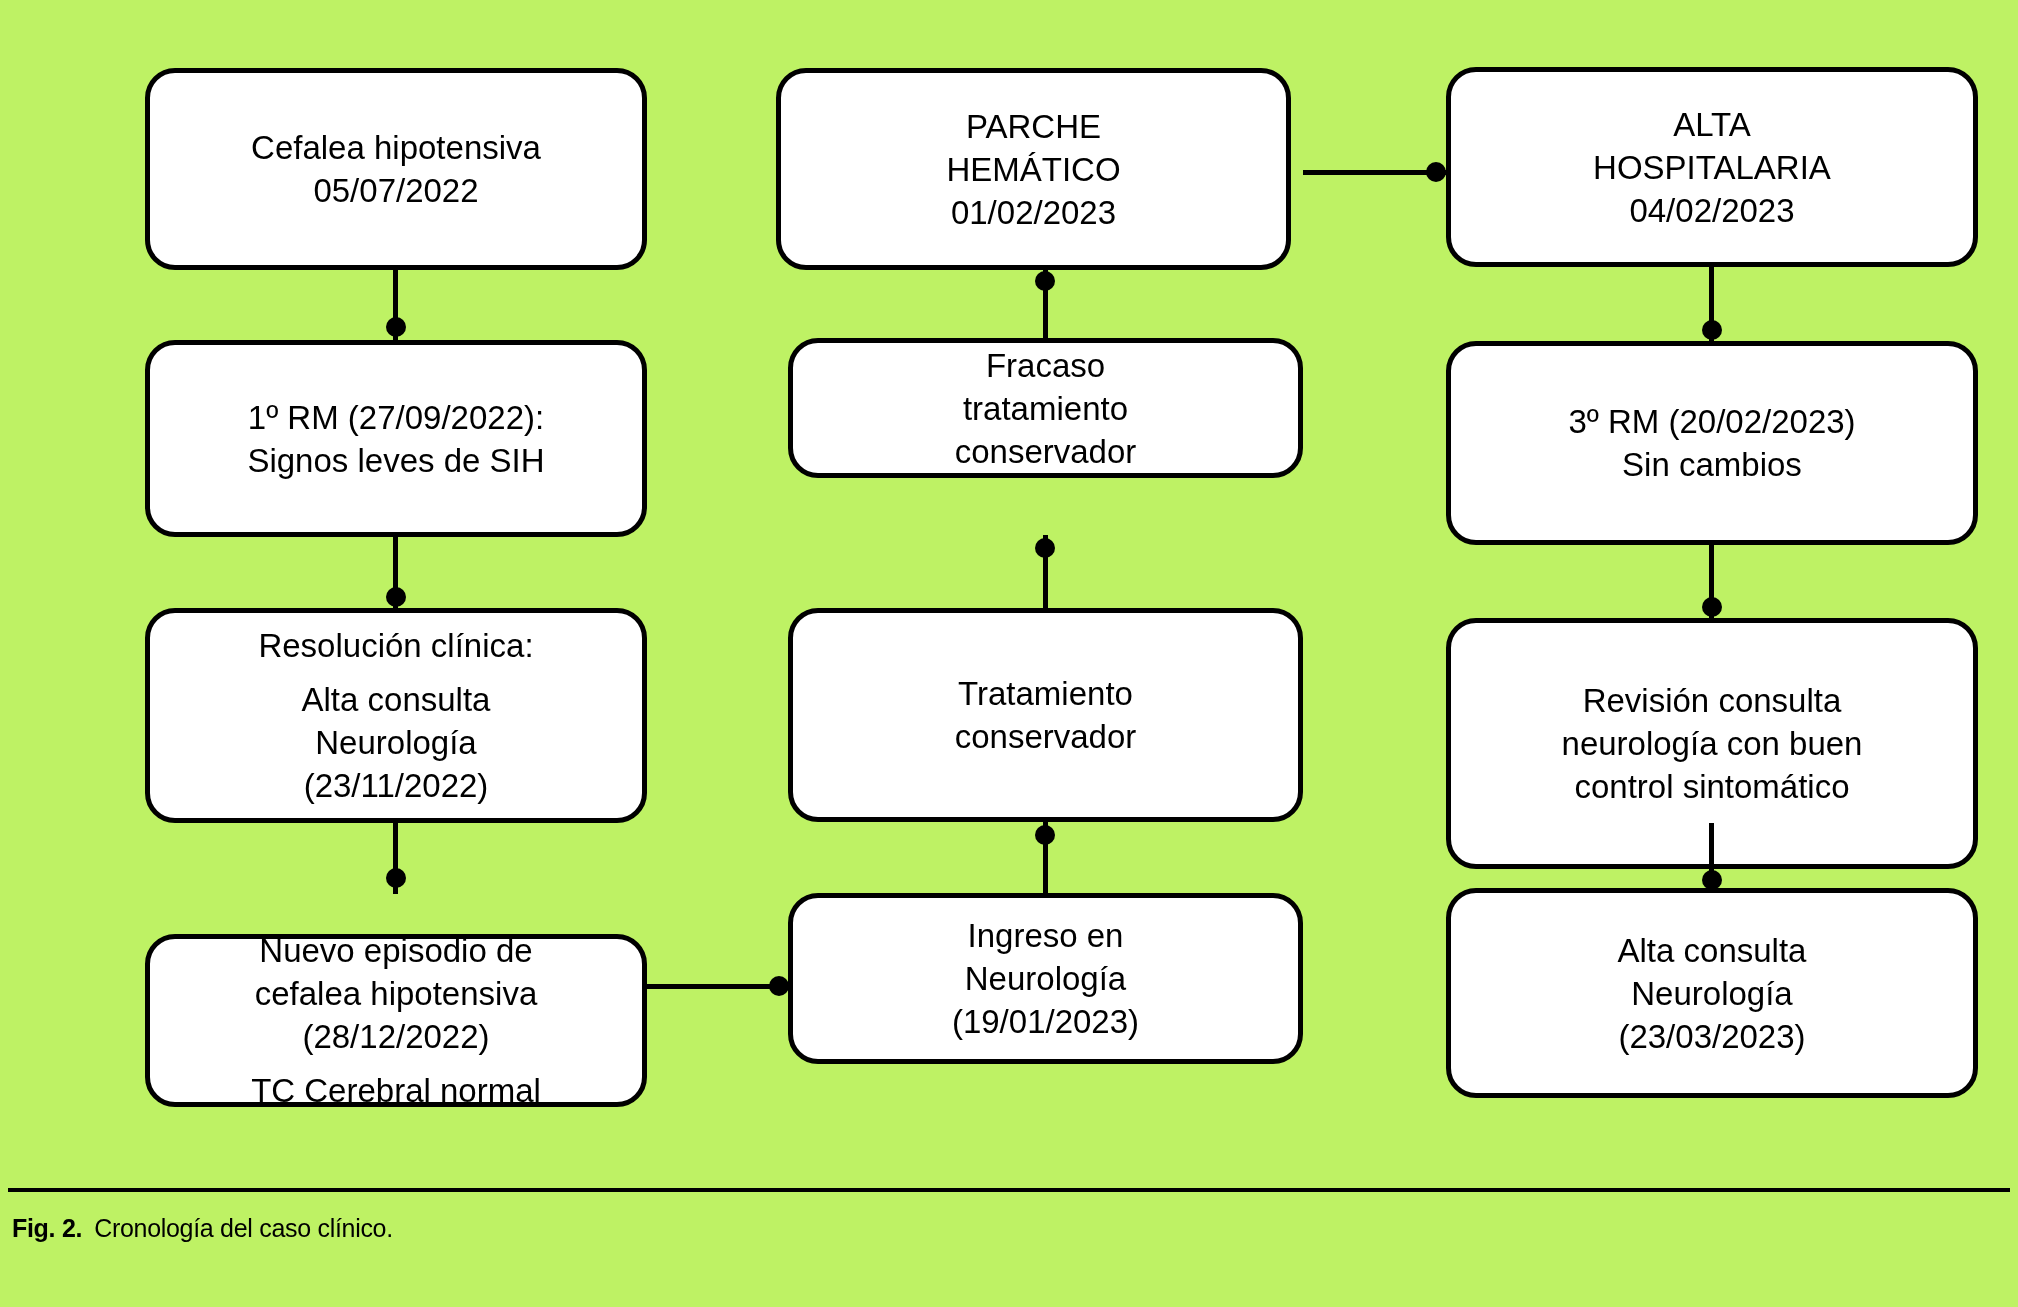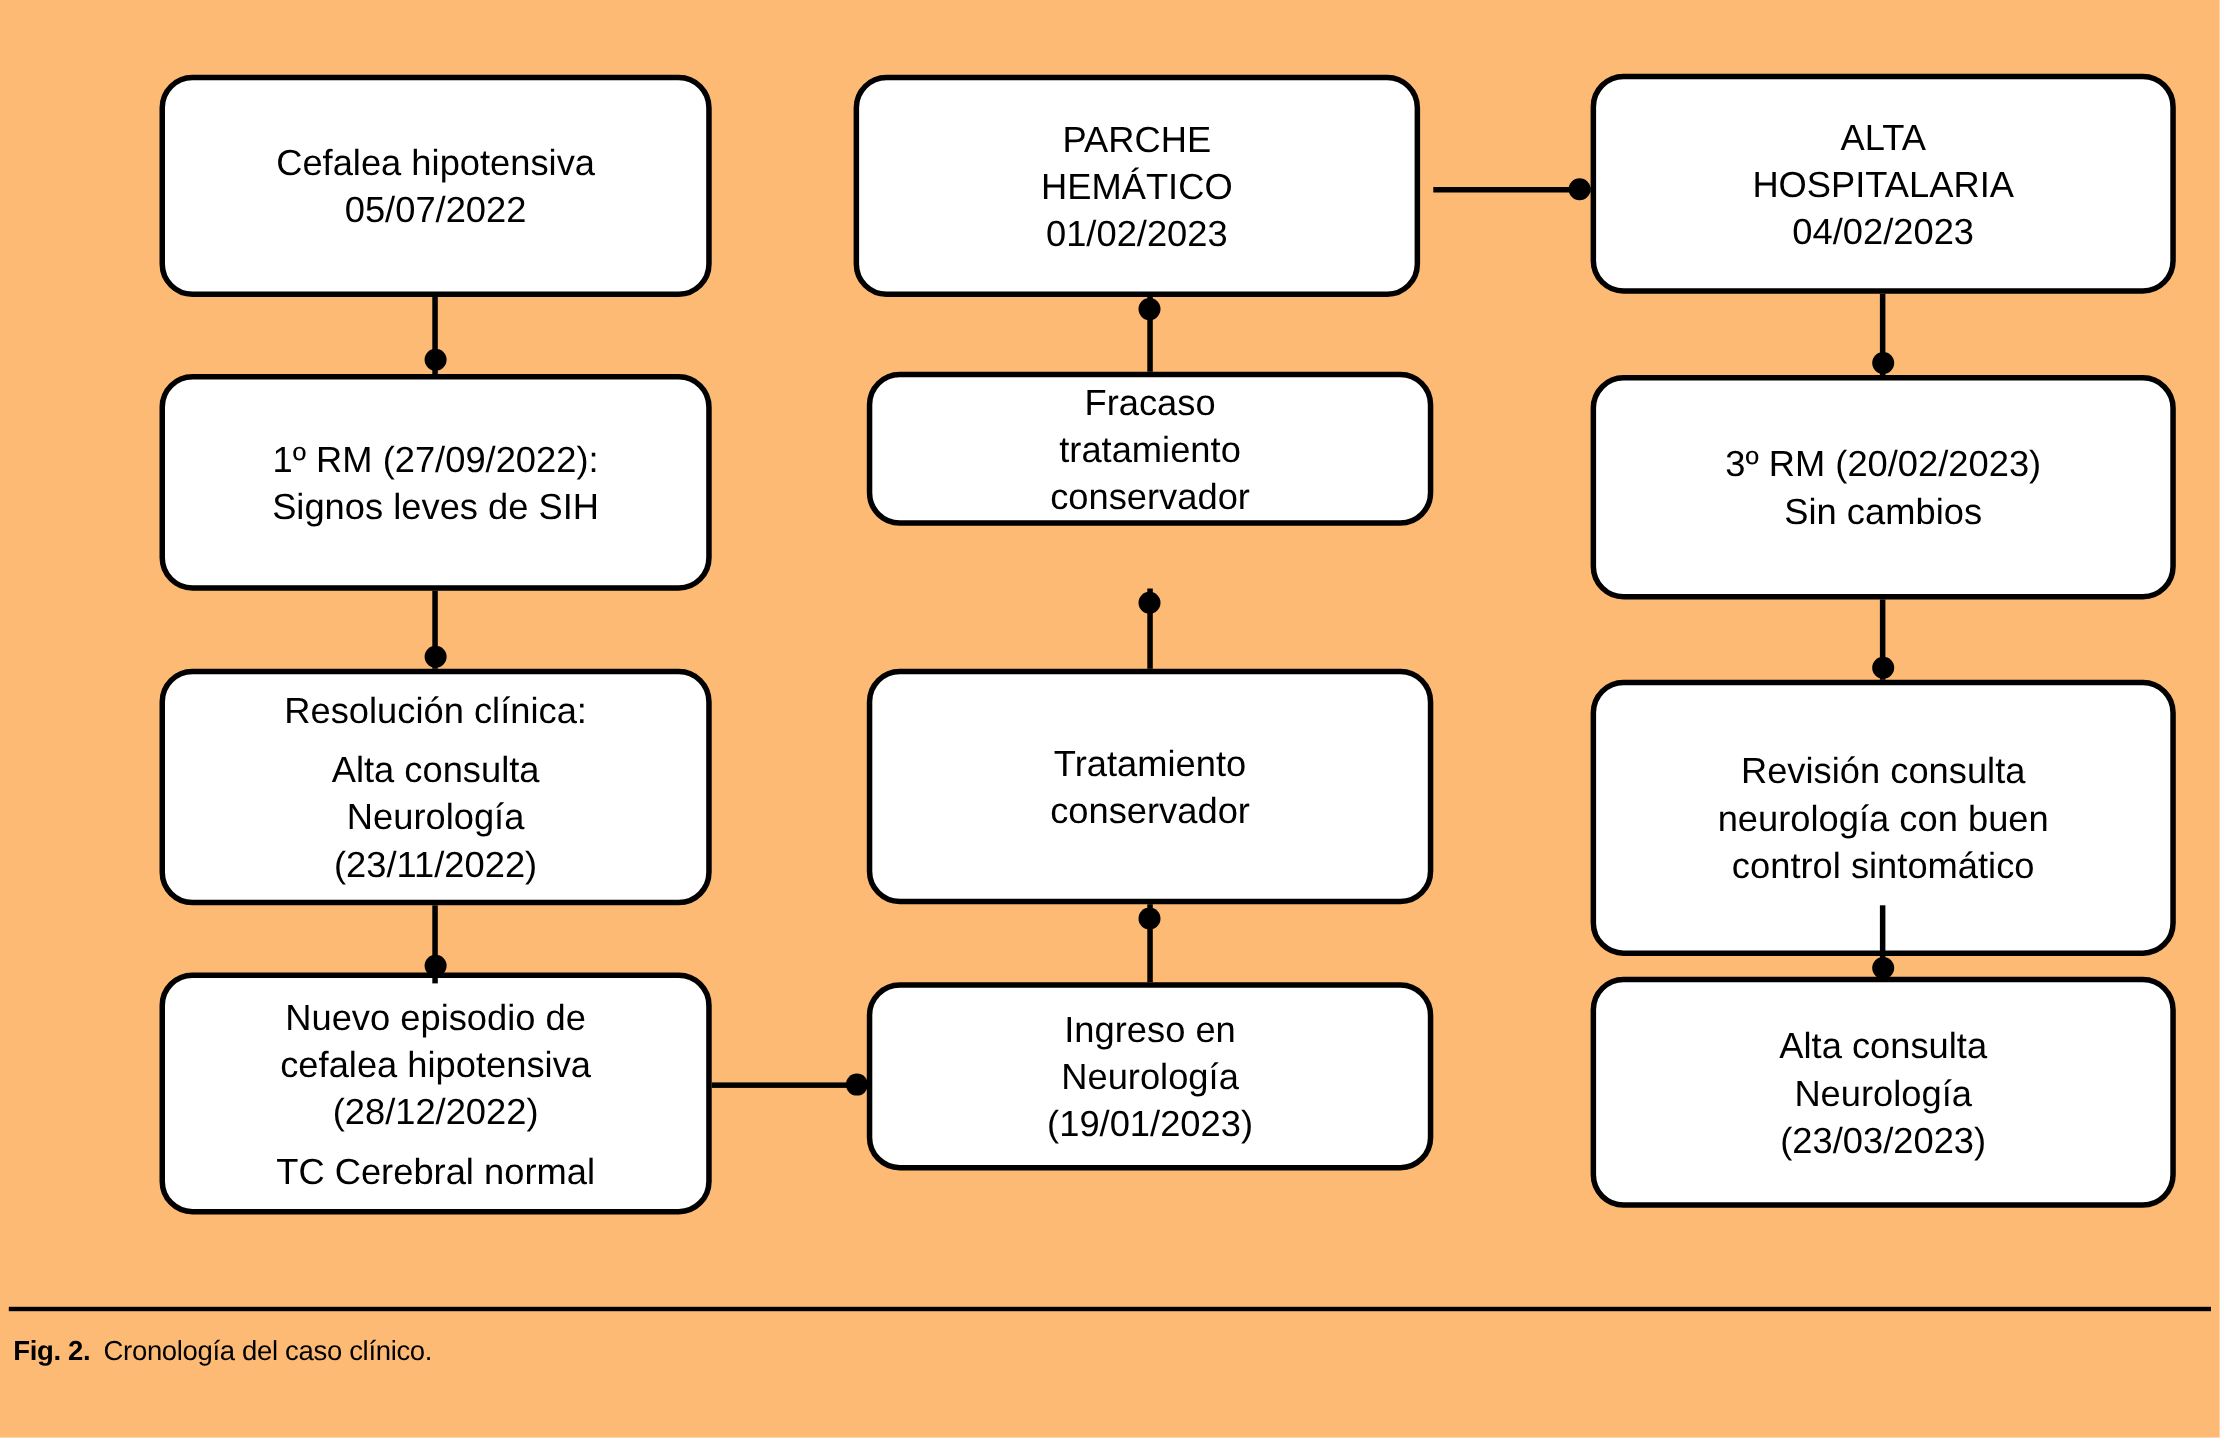--- a/index.html
+++ b/index.html
@@ -4,21 +4,21 @@
 <style>
   html, body {
     margin: 0;
     padding: 0;
     background: #ffffff;
   }
   #canvas {
     position: relative;
     width: 2018px;
     height: 1307px;
-    background: #fdba74;
+    background: #bef264;
     font-family: "Liberation Sans", sans-serif;
     color: #000000;
     overflow: hidden;
   }
   .box {
     position: absolute;
     box-sizing: border-box;
     border: 5px solid #000000;
     border-radius: 30px;
     background: #ffffff;
@@ -70,21 +70,21 @@
   }
   .caption .cap-label {
     font-weight: 700;
     margin-right: 12px;
   }
 
   
   .b0  { left: 145px;  top: 68px;  width: 502px; height: 202px; }
   .b1  { left: 145px;  top: 340px; width: 502px; height: 197px; }
   .b2  { left: 145px;  top: 608px; width: 502px; height: 215px; }
-  .b3  { left: 145px;  top: 884px; width: 502px; height: 220px; }
+  .b3  { left: 145px;  top: 934px; width: 502px; height: 173px; }
   .b4  { left: 776px;  top: 68px;  width: 515px; height: 202px; }
   .b5  { left: 788px;  top: 338px; width: 515px; height: 140px; }
   .b6  { left: 788px;  top: 608px; width: 515px; height: 214px; }
   .b7  { left: 788px;  top: 893px; width: 515px; height: 171px; }
   .b8  { left: 1446px; top: 67px;  width: 532px; height: 200px; }
   .b9  { left: 1446px; top: 341px; width: 532px; height: 204px; }
   .b10 { left: 1446px; top: 618px; width: 532px; height: 251px; }
   .b11 { left: 1446px; top: 888px; width: 532px; height: 210px; }
 </style>
 </head>

